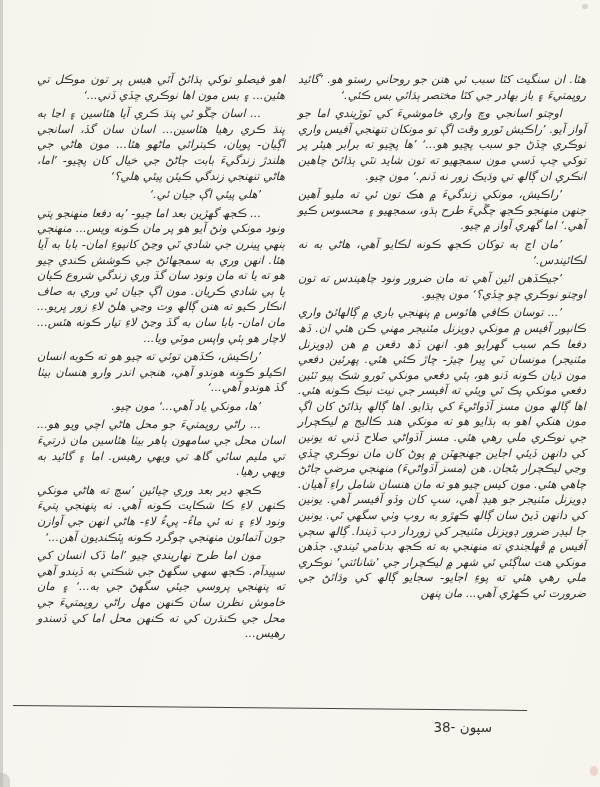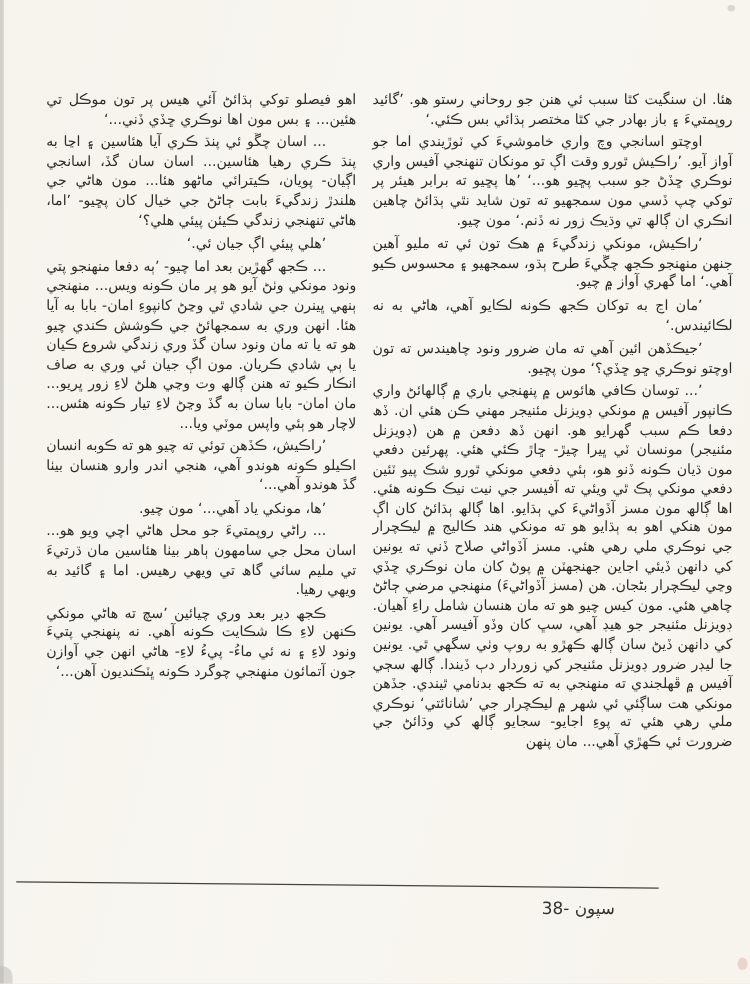--- a/index.html
+++ b/index.html
@@ -23,21 +23,21 @@
     position:absolute;top:72px;left:27px;right:14px;
     display:flex;direction:rtl;gap:13px;
   }
   .col{
     text-align:justify;text-justify:inter-word;
     font-size:11.3px;line-height:15.6px;
     direction:rtl;
   }
   .col-right{width:288px;flex:none;}
   .col-left{width:248px;flex:none;}
-  .col p{margin:0 0 3px 0;text-indent:24px;}
+  .col p{margin:0 0 3px 0;text-indent:24px;font-style:italic;}
   .col p.noindent{text-indent:0;}
   .footer-rule{
     position:absolute;left:13px;top:705px;width:514px;height:1px;
     background:#45433f;
     transform:rotate(0.55deg);transform-origin:left center;
   }
   .page-number{
     position:absolute;top:719px;right:108px;
     direction:rtl;font-size:13.5px;letter-spacing:.5px;color:#35332f;
   }
@@ -70,20 +70,21 @@
 
     <div class="col col-left">
       <p class="noindent">اهو فيصلو توکي ٻڌائڻ آئي هيس پر تون موڪل تي هئين... ۽ بس مون اها نوڪري ڇڏي ڏني...‘</p>
       <p>... اسان چڱو ئي پنڌ ڪري آيا هئاسين ۽ اڃا به پنڌ ڪري رهيا هئاسين... اسان سان گڏ، اسانجي اڳيان- پويان، ڪيترائي ماڻهو هئا... مون هاڻي جي هلندڙ زندگيءَ بابت ڄاڻڻ جي خيال کان پڇيو- ’اما، هاڻي تنهنجي زندگي ڪيئن پيئي هلي؟‘</p>
       <p>’هلي پيئي اڳ جيان ئي.‘</p>
       <p>... ڪجھ گهڙين بعد اما چيو- ’ٻه دفعا منهنجو پتي ونود مونکي وٺڻ آيو هو پر مان ڪونه ويس... منهنجي ٻنهي ڀينرن جي شادي ٿي وڃڻ کانپوءِ امان- بابا به آيا هئا. انهن وري به سمجهائڻ جي ڪوشش ڪندي چيو هو ته يا ته مان ونود سان گڏ وري زندگي شروع ڪيان يا ٻي شادي ڪريان. مون اڳ جيان ئي وري به صاف انڪار ڪيو ته هنن ڳالھ وت وڃي هلڻ لاءِ زور ڀريو... مان امان- بابا سان به گڏ وڃڻ لاءِ تيار ڪونه هئس... لاچار هو ٻئي واپس موٽي ويا...</p>
       <p>’راڪيش، ڪڏهن توئي ته چيو هو ته ڪوبه انسان اڪيلو ڪونه هوندو آهي، هنجي اندر وارو هنسان بيٺا گڏ هوندو آهي...‘</p>
       <p>’ها، مونکي ياد آهي...‘ مون چيو.</p>
       <p>... راڻي روپمتيءَ جو محل هاڻي اچي ويو هو... اسان محل جي سامهون ٻاهر بيٺا هئاسين مان ڌرتيءَ تي مليم سائي گاھ تي ويهي رهيس. اما ۽ گائيد به ويهي رهيا.</p>
       <p>ڪجھ دير بعد وري چيائين ’سچ ته هاڻي مونکي ڪنهن لاءِ ڪا شڪايت ڪونه آهي. نه پنهنجي پتيءَ ونود لاءِ ۽ نه ئي ماءُ- پيءُ لاءِ- هاڻي انهن جي آوازن جون آتمائون منهنجي چوگرد ڪونه ڀٽڪنديون آهن...‘</p>
+      <p>مون اما طرح نهاريندي چيو ’اما ڏک انسان کي سپيدآم. ڪجھ سهي سگهڻ جي شڪتي به ڏيندو آهي ته پنهنجي پروسي جيئي سگهڻ جي به...‘ ۽ مان خاموش نظرن سان ڪنهن مهل راڻي روپمتيءَ جي محل جي ڪنڌرن کي ته ڪنهن محل اما کي ڏسندو رهيس...</p>
     </div>
 
   </div>
 
   <div class="footer-rule"></div>
   <div class="page-number">سپون -38</div>
 
   <div class="smudge"></div>
   <div class="speck"></div>
 </div>

